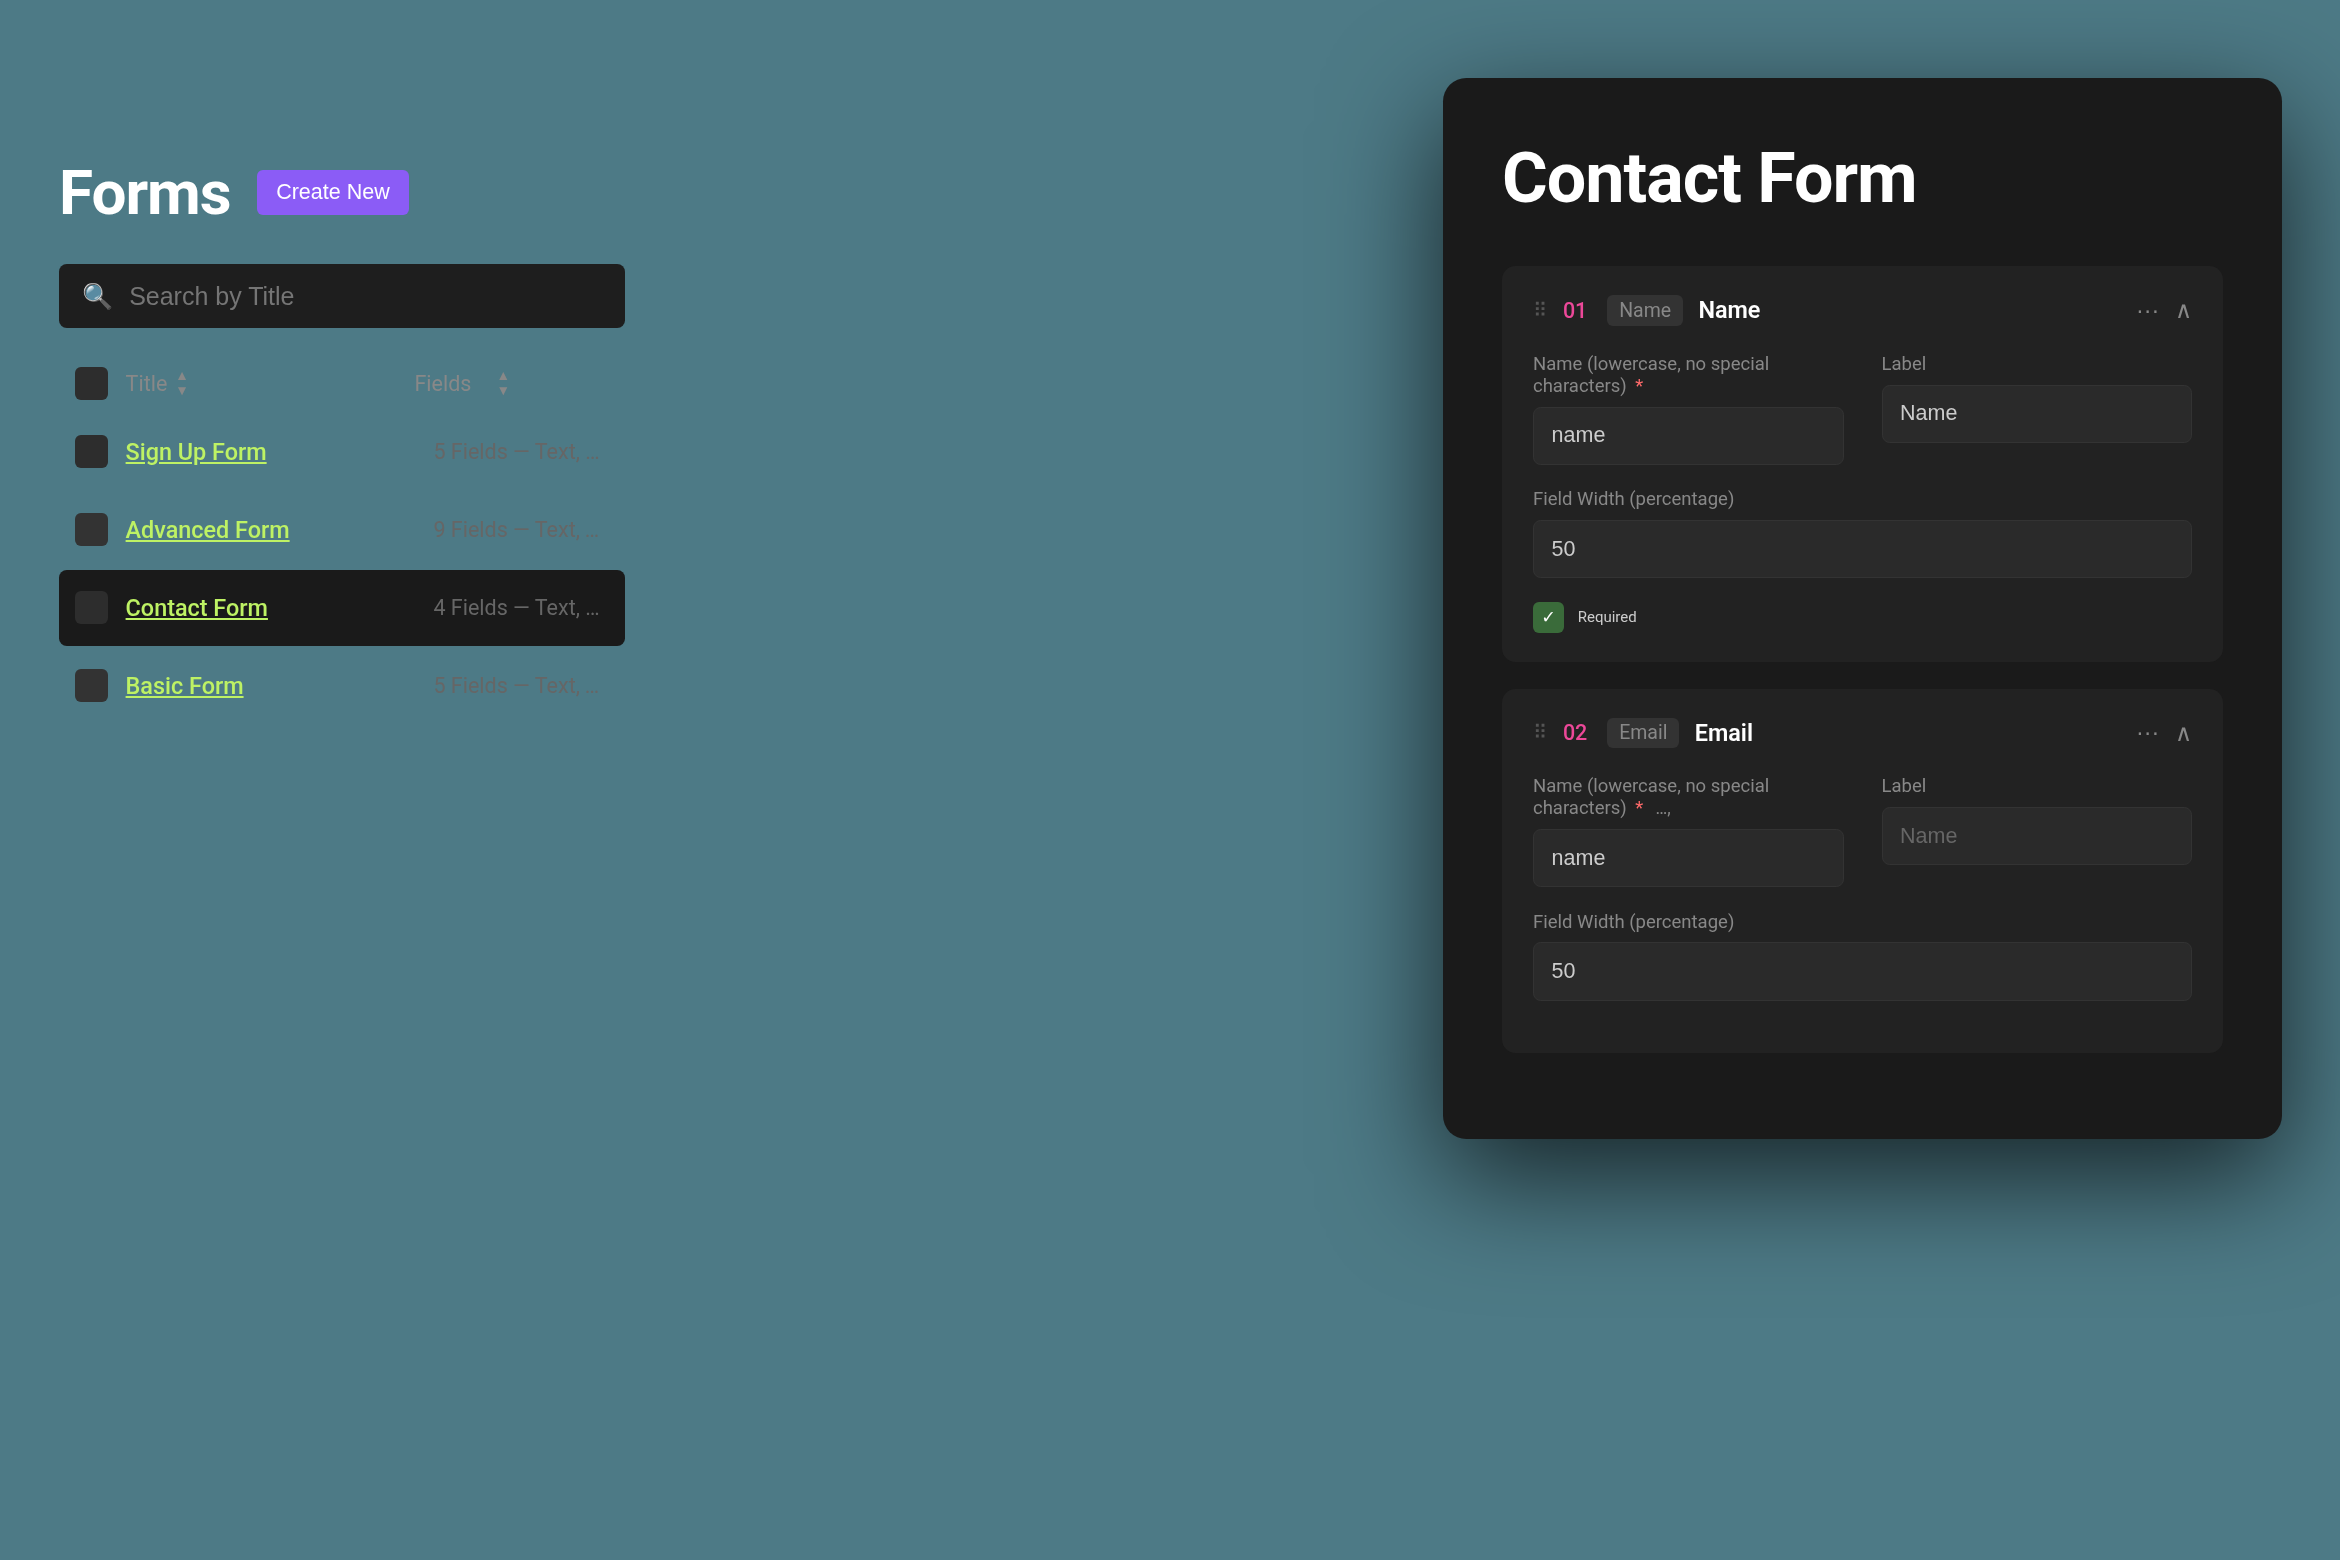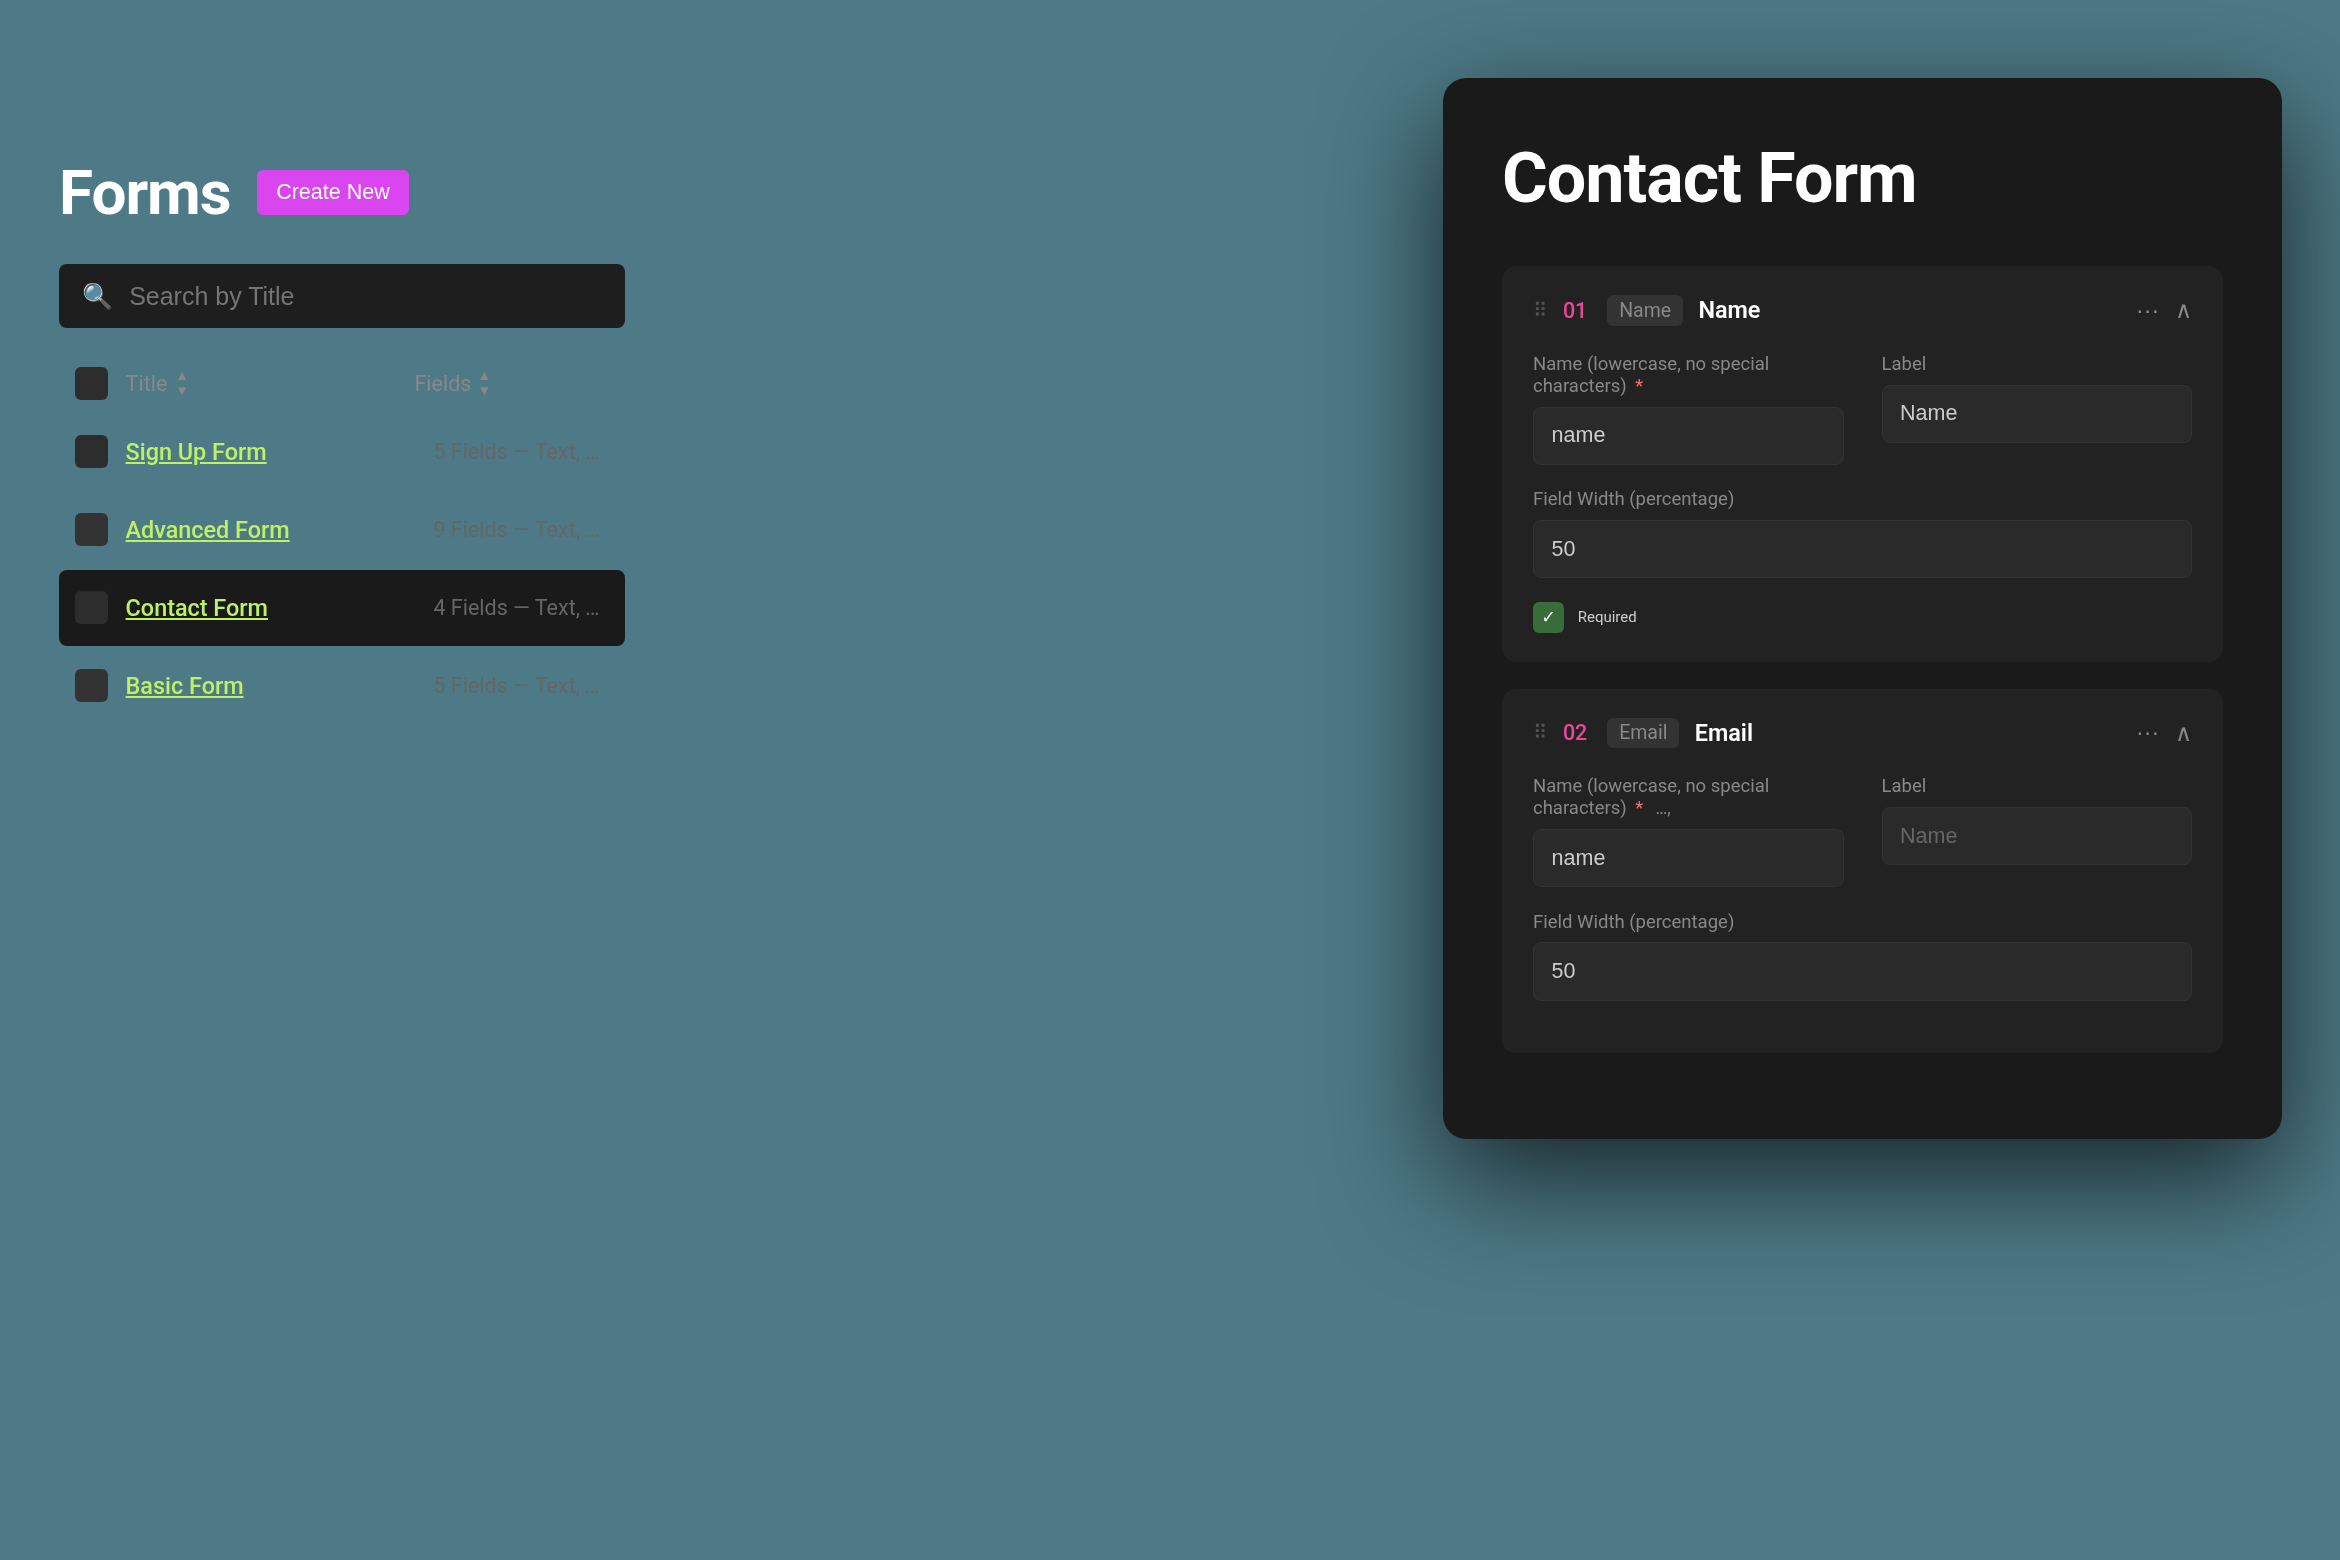--- a/index.html
+++ b/index.html
@@ -29,21 +29,21 @@
     }
 
     .forms-title {
       color: #ffffff;
       font-size: 62px;
       font-weight: 700;
       letter-spacing: -1px;
     }
 
     .create-new-btn {
-      background: #d946ef;
+      background: #8b5cf6;
       color: #ffffff;
       border: none;
       border-radius: 5.9px;
       padding: 9.8px 19.5px;
       font-size: 21.5px;
       cursor: pointer;
       white-space: nowrap;
     }
 
     .search-bar {
@@ -107,21 +107,21 @@
       align-items: center;
       gap: 7.8px;
     }
 
     .col-fields {
       width: 195px;
       color: #888;
       font-size: 21.5px;
       display: flex;
       align-items: center;
-      gap: 6px;
+      gap: 25px;
       text-align: center;
     }
 
     .sort-arrows {
       display: flex;
       flex-direction: column;
       gap: 2px;
     }
 
     .sort-arrow {

